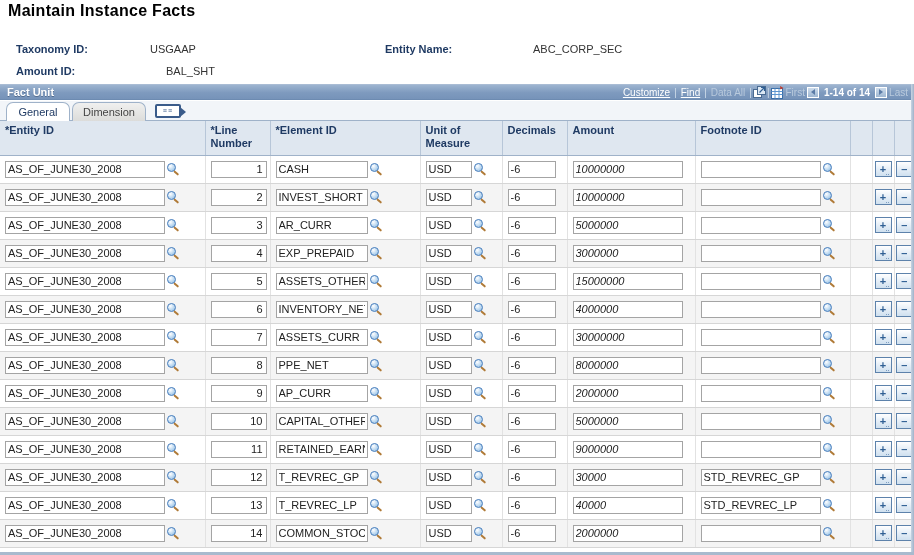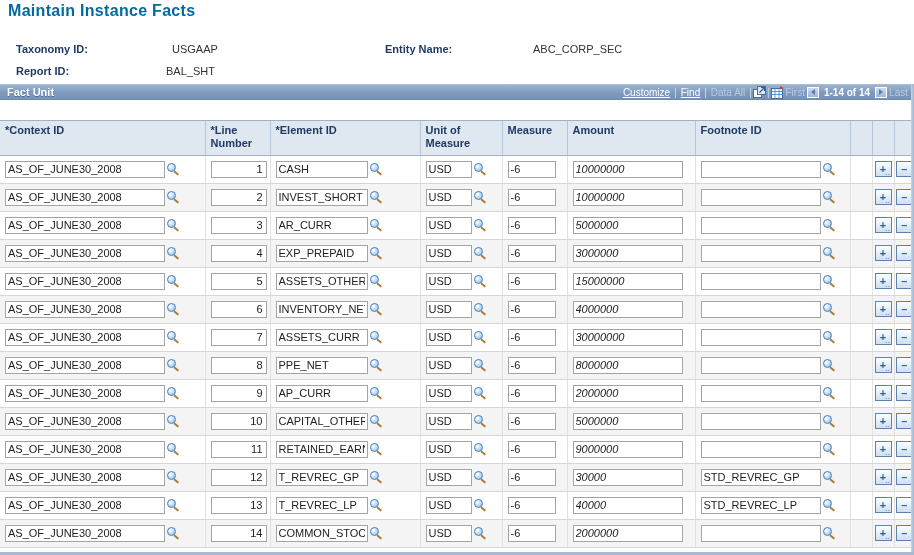--- a/index.html
+++ b/index.html
@@ -8,34 +8,34 @@
     width: 914px; height: 555px;
     background: #ffffff;
     font-family: "Liberation Sans", sans-serif;
     overflow: hidden;
   }
   .page { position: relative; width: 914px; height: 555px; background:#fff; }
 
   
   .page-title {
     position: absolute; left: 8px; top: 2px;
-    font-size: 16px; font-weight: bold; color: #0369a1;
+    font-size: 16px; font-weight: bold; color: #000000;
     letter-spacing: .3px;
   }
 
   
   .hdr { position: absolute; left: 0; top: 38px; width: 914px; height: 46px; }
   .hdr-label {
     position: absolute; font-size: 11px; font-weight: bold; color: #1f3a63;
   }
   .hdr-value {
     position: absolute; font-size: 11px; color: #333;
   }
   .lbl-tax  { left: 16px;  top: 5px; }
-  .val-tax  { left: 172px; top: 5px; }
+  .val-tax  { left: 150px; top: 5px; }
   .lbl-ent  { left: 385px; top: 5px; }
   .val-ent  { left: 533px; top: 5px; }
   .lbl-rep  { left: 16px;  top: 27px; }
   .val-rep  { left: 166px; top: 27px; }
 
   
   .grp-bar {
     position: absolute; left: 0; top: 84px; width: 914px; height: 16px;
     background: linear-gradient(to bottom,#9db4d0 0%, #7e9abe 55%, #7693b9 100%);
     border-top: 1px solid #a9bcd4;
@@ -226,21 +226,21 @@
 
 <div class="page">
 
   <div class="page-title">Maintain Instance Facts</div>
 
   <div class="hdr">
     <div class="hdr-label lbl-tax">Taxonomy ID:</div>
     <div class="hdr-value val-tax">USGAAP</div>
     <div class="hdr-label lbl-ent">Entity Name:</div>
     <div class="hdr-value val-ent">ABC_CORP_SEC</div>
-    <div class="hdr-label lbl-rep">Report ID:</div>
+    <div class="hdr-label lbl-rep">Amount ID:</div>
     <div class="hdr-value val-rep">BAL_SHT</div>
   </div>
 
   <div class="grp-bar">
     <div class="grp-title">Fact Unit</div>
     <div class="grp-tools">
       <a href="#">Customize</a>
       <span class="sep">|</span>
       <a href="#">Find</a>
       <span class="sep">|</span>
@@ -267,42 +267,53 @@
           <i></i>
         </span>
       <span class="pg-count">1-14 of 14</span>
       <span class="arrow-box right">
           <i></i>
         </span>
       <span class="pg-lbl">Last</span>
     </div>
   </div>
 
+  <div class="tabstrip">
+    <div class="tab active">
+      <span>General</span>
+    </div>
+    <div class="tab inactive">
+      <span>Dimension</span>
+    </div>
+    <div class="tab-gridicon">
+      <span class="dots">≡≡</span>
+    </div>
+  </div>
   <div class="tab-underline"></div>
 
   <table class="grid">
     <colgroup>
       <col style="width:205px">
         <col style="width:65px">
         <col style="width:150px">
       <col style="width:82px">
         <col style="width:65px">
         <col style="width:128px">
       <col style="width:155px">
         <col style="width:22px">
         <col style="width:22px">
         <col style="width:20px">
     </colgroup>
     <thead>
       <tr>
-        <th>*Context ID</th>
+        <th>*Entity ID</th>
         <th>*Line Number</th>
         <th>*Element ID</th>
         <th>Unit of Measure</th>
-        <th>Measure</th>
+        <th>Decimals</th>
         <th>Amount</th>
         <th>Footnote ID</th>
         <th></th>
         <th></th>
         <th class="last"></th>
       </tr>
     </thead>
     <tbody>
         <tr class="odd">
           <td>

